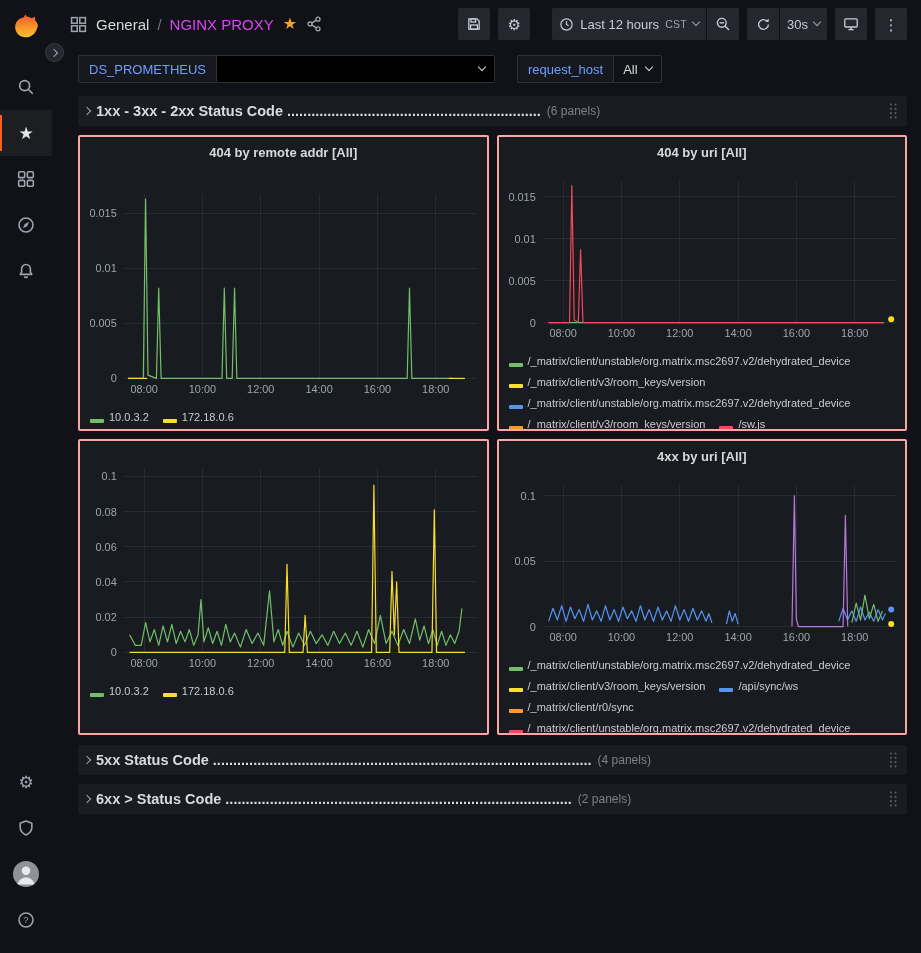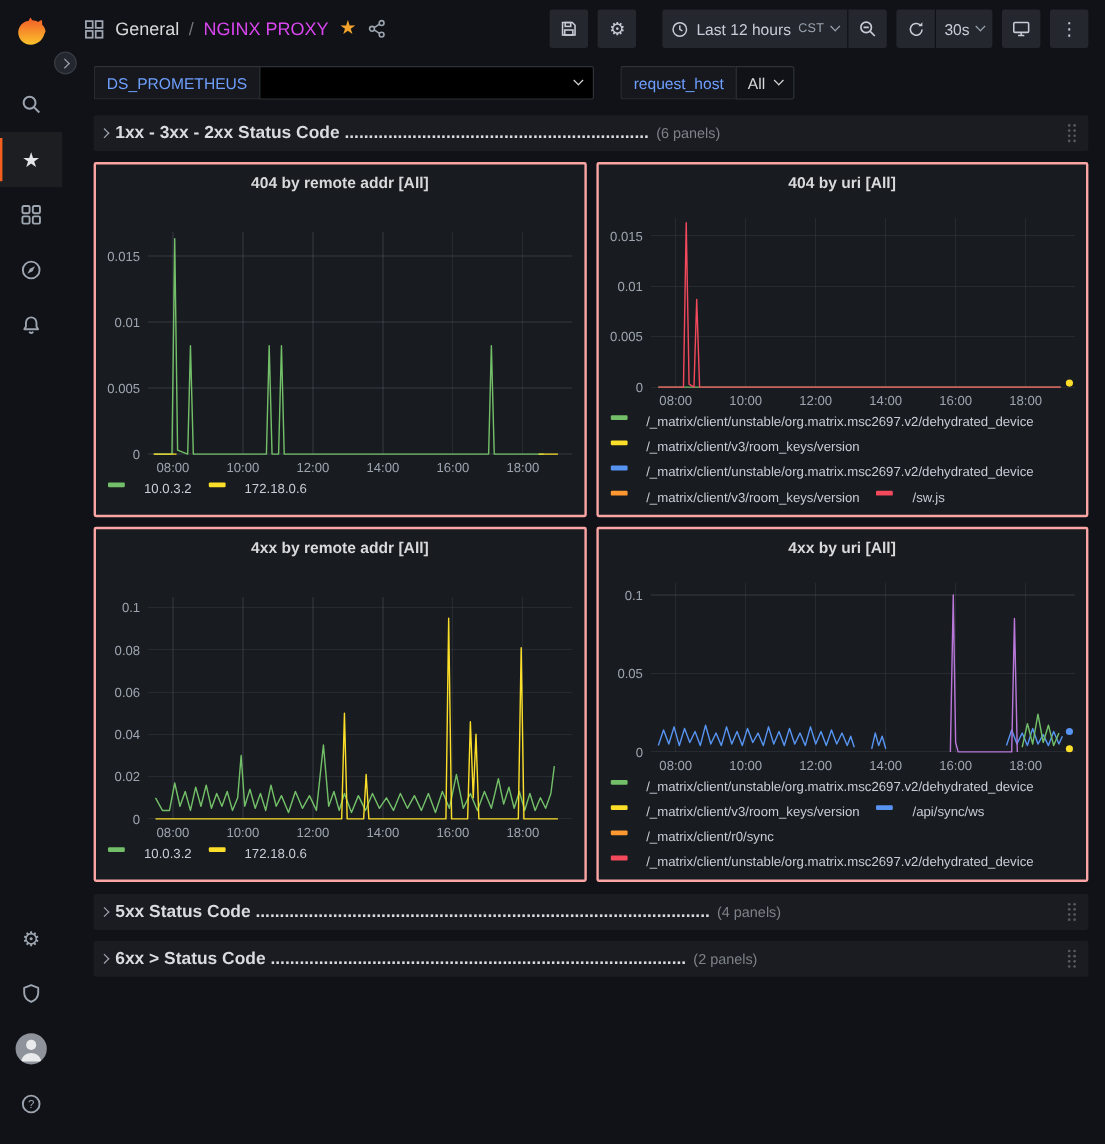--- a/index.html
+++ b/index.html
@@ -62,21 +62,21 @@
   .row-title{font-size:14.5px;font-weight:bold;color:#d8dbe0;white-space:nowrap;overflow:hidden}
   .row-count{font-size:12px;color:#7d828a;white-space:nowrap}
   .row-handle{margin-left:auto;display:flex;cursor:grab}
 
   .panel-grid{display:grid;grid-template-columns:1fr 1fr;gap:8px;margin:0 0 10px}
   .panel{background:#181b1f;border:2px solid #fca5a5;border-radius:2px;height:296px;display:flex;flex-direction:column;overflow:hidden}
   .panel-header{height:30px;flex:0 0 30px;display:flex;align-items:center;justify-content:center;cursor:pointer}
   .panel-title{font-size:13px;font-weight:bold;color:#d8d9da}
   .panel-chart{width:100%}
   .panel-legend{flex:1;display:flex;flex-wrap:wrap;align-content:flex-start;column-gap:14px;padding:3px 10px 0;overflow:hidden;font-size:11px}
-  .legend-item{display:flex;align-items:flex-start;gap:16px;height:21px;cursor:pointer;white-space:nowrap}
+  .legend-item{display:flex;align-items:flex-end;gap:5px;height:21px;cursor:pointer;white-space:nowrap}
   .legend-mark{width:14px;height:4px;border-radius:1px;flex:0 0 14px}
   .legend-label{color:#c7ccd6}
 </style>
 </head>
 <body>
 
 <div class="app">
 
   <aside class="sidebar">
     <div class="logo">
@@ -382,23 +382,20 @@
                 <span class="legend-label">/_matrix/client/v3/room_keys/version</span>
               </div>
               <div class="legend-item">
                 <span class="legend-mark" style="background: rgb(242, 73, 92);"></span>
                 <span class="legend-label">/sw.js</span>
               </div>
             </div>
   </section>
 
   <section class="panel">
-    <header class="panel-header">
-      <h2 class="panel-title">4xx by remote addr [All]</h2>
-    </header>
     <svg class="panel-chart" height="232" viewBox="0 0 409 232">
               <line x1="44" x2="399" y1="212" y2="212" stroke="rgba(204,204,220,0.09)" shape-rendering="crispEdges"></line>
               <text x="37" y="216" text-anchor="end" fill="#9da5b0" font-size="11">0</text>
               <line x1="44" x2="399" y1="176.57142857142856" y2="176.57142857142856" stroke="rgba(204,204,220,0.09)" shape-rendering="crispEdges"></line>
               <text x="37" y="180.57142857142856" text-anchor="end" fill="#9da5b0" font-size="11">0.02</text>
               <line x1="44" x2="399" y1="141.14285714285714" y2="141.14285714285714" stroke="rgba(204,204,220,0.09)" shape-rendering="crispEdges"></line>
               <text x="37" y="145.14285714285714" text-anchor="end" fill="#9da5b0" font-size="11">0.04</text>
               <line x1="44" x2="399" y1="105.71428571428572" y2="105.71428571428572" stroke="rgba(204,204,220,0.09)" shape-rendering="crispEdges"></line>
               <text x="37" y="109.71428571428572" text-anchor="end" fill="#9da5b0" font-size="11">0.06</text>
               <line x1="44" x2="399" y1="70.28571428571428" y2="70.28571428571428" stroke="rgba(204,204,220,0.09)" shape-rendering="crispEdges"></line>

